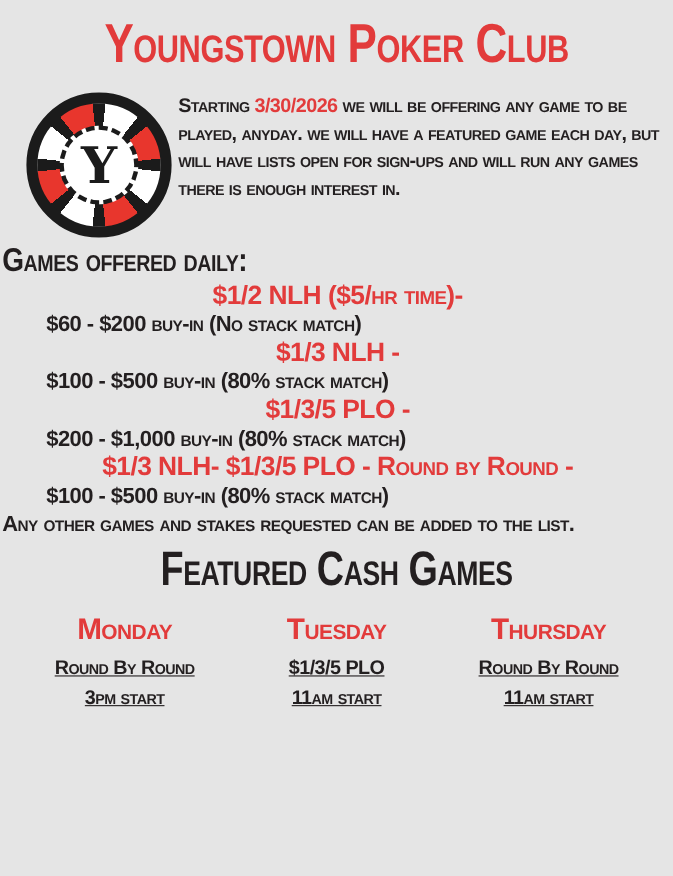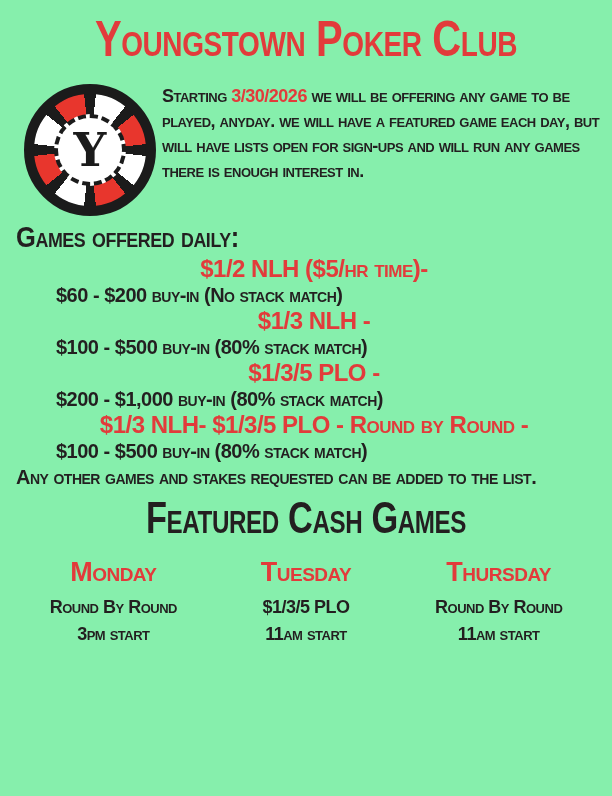--- a/index.html
+++ b/index.html
@@ -1,17 +1,17 @@
 <!DOCTYPE html>
 <html><head>
 <meta charset="utf-8">
 <style>
   html,body{margin:0;padding:0;background:#fff;}
   .page{
-    width:612px;height:796px;position:relative;overflow:hidden;background:#86efac;
+    width:612px;height:796px;position:relative;overflow:hidden;background:#e5e5e5;
     font-family:"Liberation Sans",sans-serif;font-weight:bold;
     font-variant:small-caps;color:#231f20;letter-spacing:-0.5px;
   }
   .red{color:#e23b3b;}
   .title{
     margin-top:10px;text-align:center;color:#e23b3b;font-size:50px;line-height:58px;
     white-space:nowrap;transform:scaleX(0.8);
   }
   .intro-row{display:flex;margin-top:12px;padding:0 10px 0 14px;align-items:flex-start;}
   .chip-wrap{flex:0 0 148px;}
@@ -28,36 +28,36 @@
   .chip-center{
     position:absolute;left:50%;top:50%;width:64px;height:64px;margin:-36px 0 0 -36px;
     background:#ffffff;border:4px dashed #1b1b1b;border-radius:50%;
     display:flex;align-items:center;justify-content:center;
   }
   .chip-letter{
     font-family:"DejaVu Serif",serif;font-weight:bold;font-variant:normal;
     font-size:46px;line-height:46px;color:#1b1b1b;letter-spacing:0;
   }
   .intro-text{flex:1;font-size:18px;line-height:25px;padding-top:4px;}
-  .games{padding-left:16px;margin-top:4px;}
+  .games{padding-left:2px;margin-top:4px;}
   .games-heading{
     font-size:30px;line-height:34px;margin-bottom:2px;white-space:nowrap;
     transform:scaleX(0.85);transform-origin:left center;
   }
   .game-name{font-size:24px;line-height:26px;color:#e23b3b;text-align:center;}
   .game-detail{font-size:20px;line-height:26px;padding-left:40px;}
   .games-note{font-size:20px;line-height:26px;max-width:540px;}
   .featured-heading{
     text-align:center;font-size:44px;line-height:48px;margin-top:4px;
     white-space:nowrap;transform:scaleX(0.78);
   }
   .days{display:flex;margin-top:14px;padding:0 17px;}
   .day-col{flex:1;text-align:center;}
   .day-name{font-size:27px;line-height:32px;color:#e23b3b;margin-bottom:6px;}
-  .day-line{font-size:18px;line-height:27px;}
+  .day-line{font-size:18px;line-height:27px;text-decoration:underline;}
   .footer{text-align:center;margin-top:16px;}
   .address{font-size:20px;line-height:28px;}
   .phone{font-size:21px;line-height:30px;letter-spacing:0;}
   .fineprint{color:#e23b3b;font-size:12.5px;line-height:15px;margin-top:4px;}
 </style>
 </head>
 <body>
 
 <div class="page">
 

